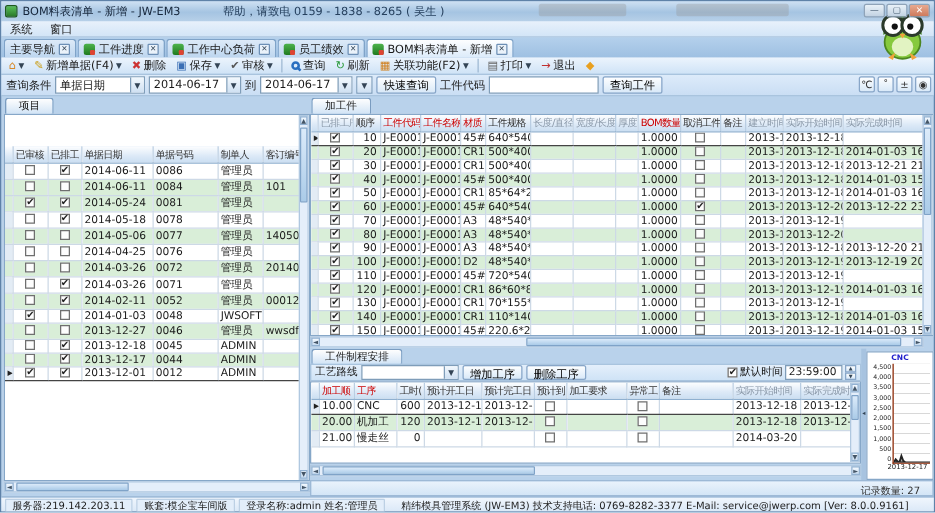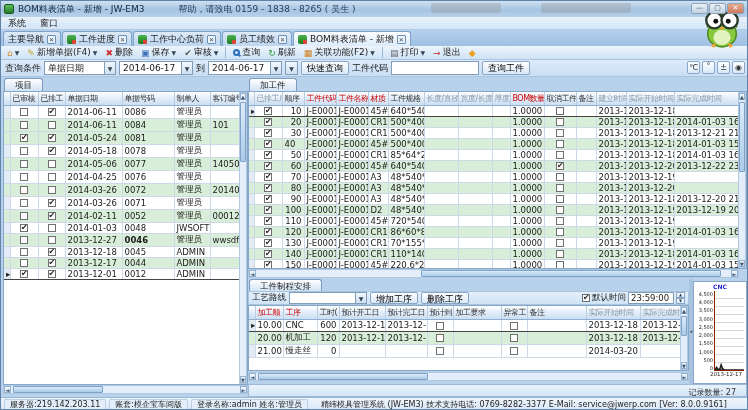--- a/index.html
+++ b/index.html
@@ -226,21 +226,21 @@
         <span class="minibtn">℃</span>
         <span class="minibtn">˚</span>
         <span class="minibtn">±</span>
         <span class="minibtn">◉</span>
       </span>
   </div>
 
   <div class="ptab" style="left:3px; top:77px;">项目</div>
   <div class="gridbox" style="left:2px; top:90px; width:245px; height:294px;">
     <div id="projects-table">
-        <table class="grid" style="width: 236px;">
+        <table class="grid" style="width: 236px; margin-top: 25px;">
           <colgroup>
             <col style="width: 6px;">
             <col style="width: 28px;">
             <col style="width: 27px;">
             <col style="width: 57px;">
             <col style="width: 52px;">
             <col style="width: 36px;">
             <col style="width: 30px;">
           </colgroup>
           <thead>
@@ -343,21 +343,21 @@
               <td style="height: 11px;">2014-01-03</td>
               <td style="height: 11px;">0048</td>
               <td style="height: 11px;">JWSOFT</td>
               <td style="height: 11px;"></td>
             </tr>
             <tr class="green">
               <td class="ind" style="height: 11px;"></td>
               <td class="center" style="height: 11px;"><span class="cb"></span></td>
               <td class="center" style="height: 11px;"><span class="cb"></span></td>
               <td style="height: 11px;">2013-12-27</td>
-              <td style="height: 11px; font-weight: bold;">0046</td>
+              <td style="height: 11px;">0046</td>
               <td style="height: 11px;">管理员</td>
               <td style="height: 11px;">wwsdf</td>
             </tr>
             <tr>
               <td class="ind" style="height: 11px;"></td>
               <td class="center" style="height: 11px;"><span class="cb"></span></td>
               <td class="center" style="height: 11px;"><span class="cb on"></span></td>
               <td style="height: 11px;">2013-12-18</td>
               <td style="height: 11px;">0045</td>
               <td style="height: 11px;">ADMIN</td>
@@ -489,21 +489,21 @@
               <td style="text-align: right; height: 11px;">1.0000</td>
               <td class="center" style="height: 11px;"><span class="cb"></span></td>
               <td style="height: 11px;"></td>
               <td style="height: 11px;">2013-12-</td>
               <td style="height: 11px;">2013-12-18 10</td>
               <td style="height: 11px;">2013-12-21 21:28</td>
             </tr>
             <tr class="green">
               <td class="ind" style="height: 11px;"></td>
               <td class="center" style="height: 11px;"><span class="cb on"></span></td>
-              <td style="height: 11px;">40</td>
+              <td style="text-align: right; height: 11px;">40</td>
               <td style="height: 11px;">J-E0001-</td>
               <td style="height: 11px;">J-E0001-</td>
               <td style="height: 11px;">45#</td>
               <td style="height: 11px;">500*400</td>
               <td style="height: 11px;"></td>
               <td style="height: 11px;"></td>
               <td style="height: 11px;"></td>
               <td style="text-align: right; height: 11px;">1.0000</td>
               <td class="center" style="height: 11px;"><span class="cb"></span></td>
               <td style="height: 11px;"></td>

